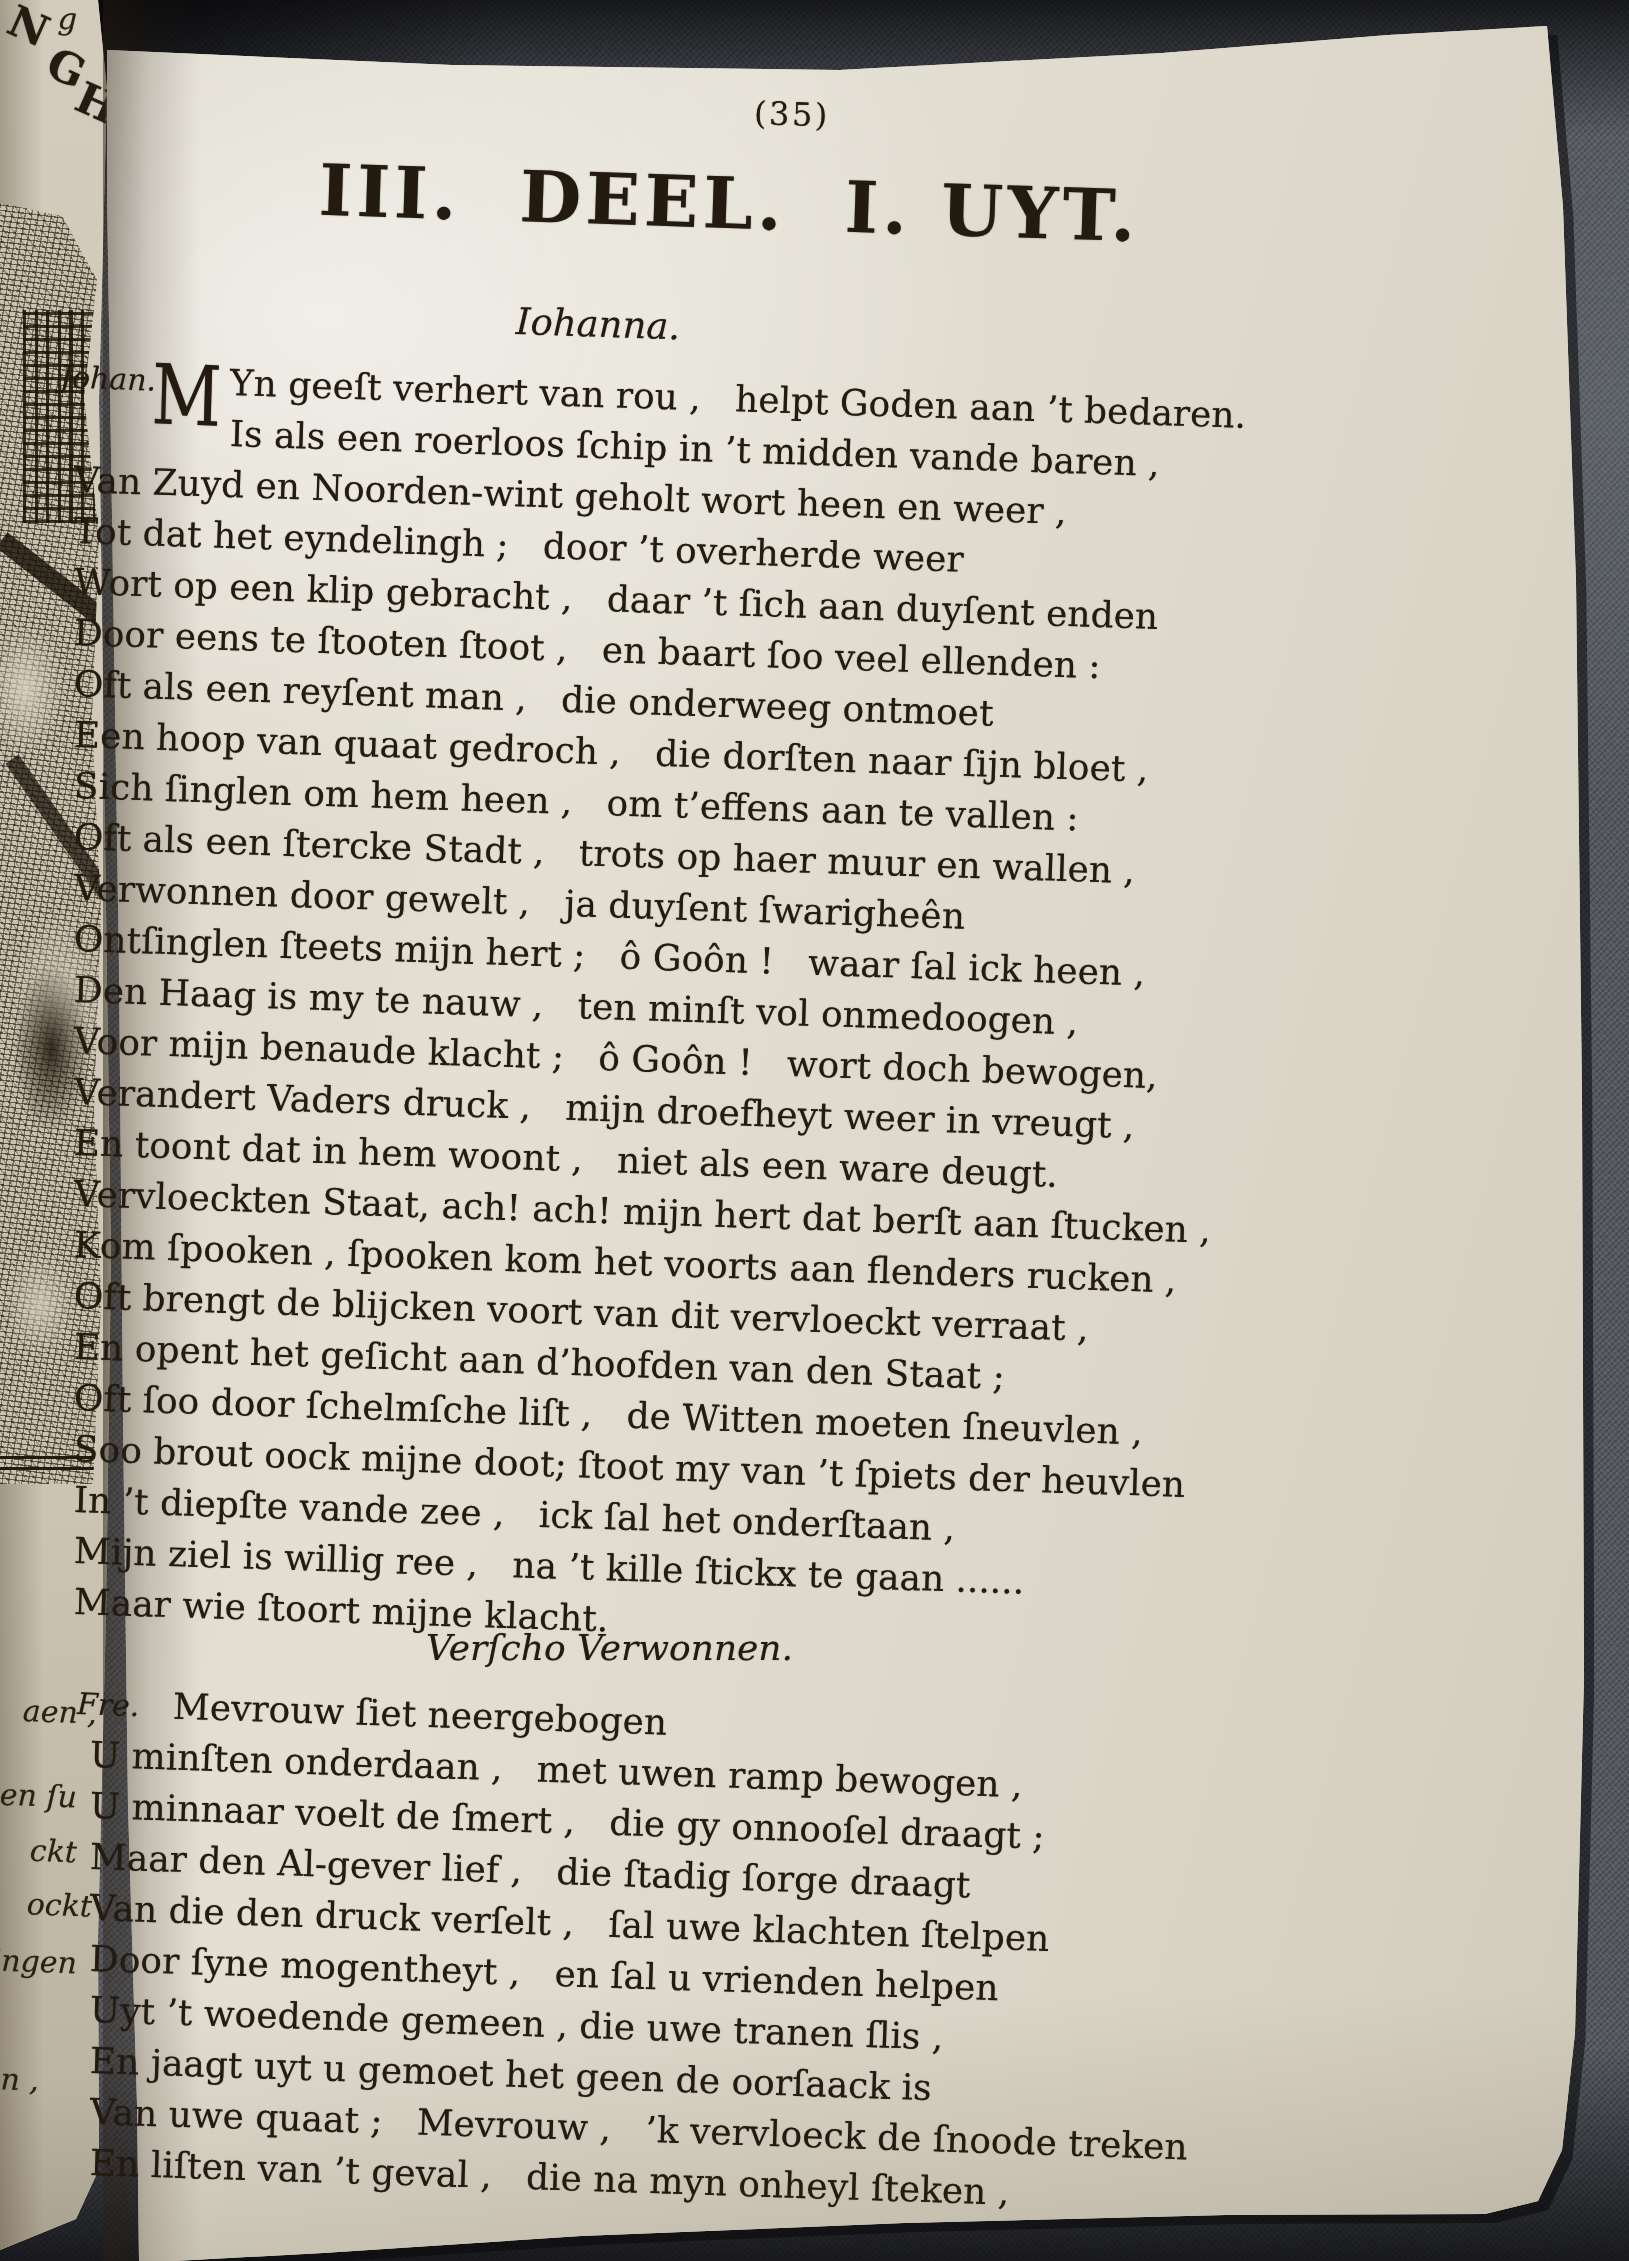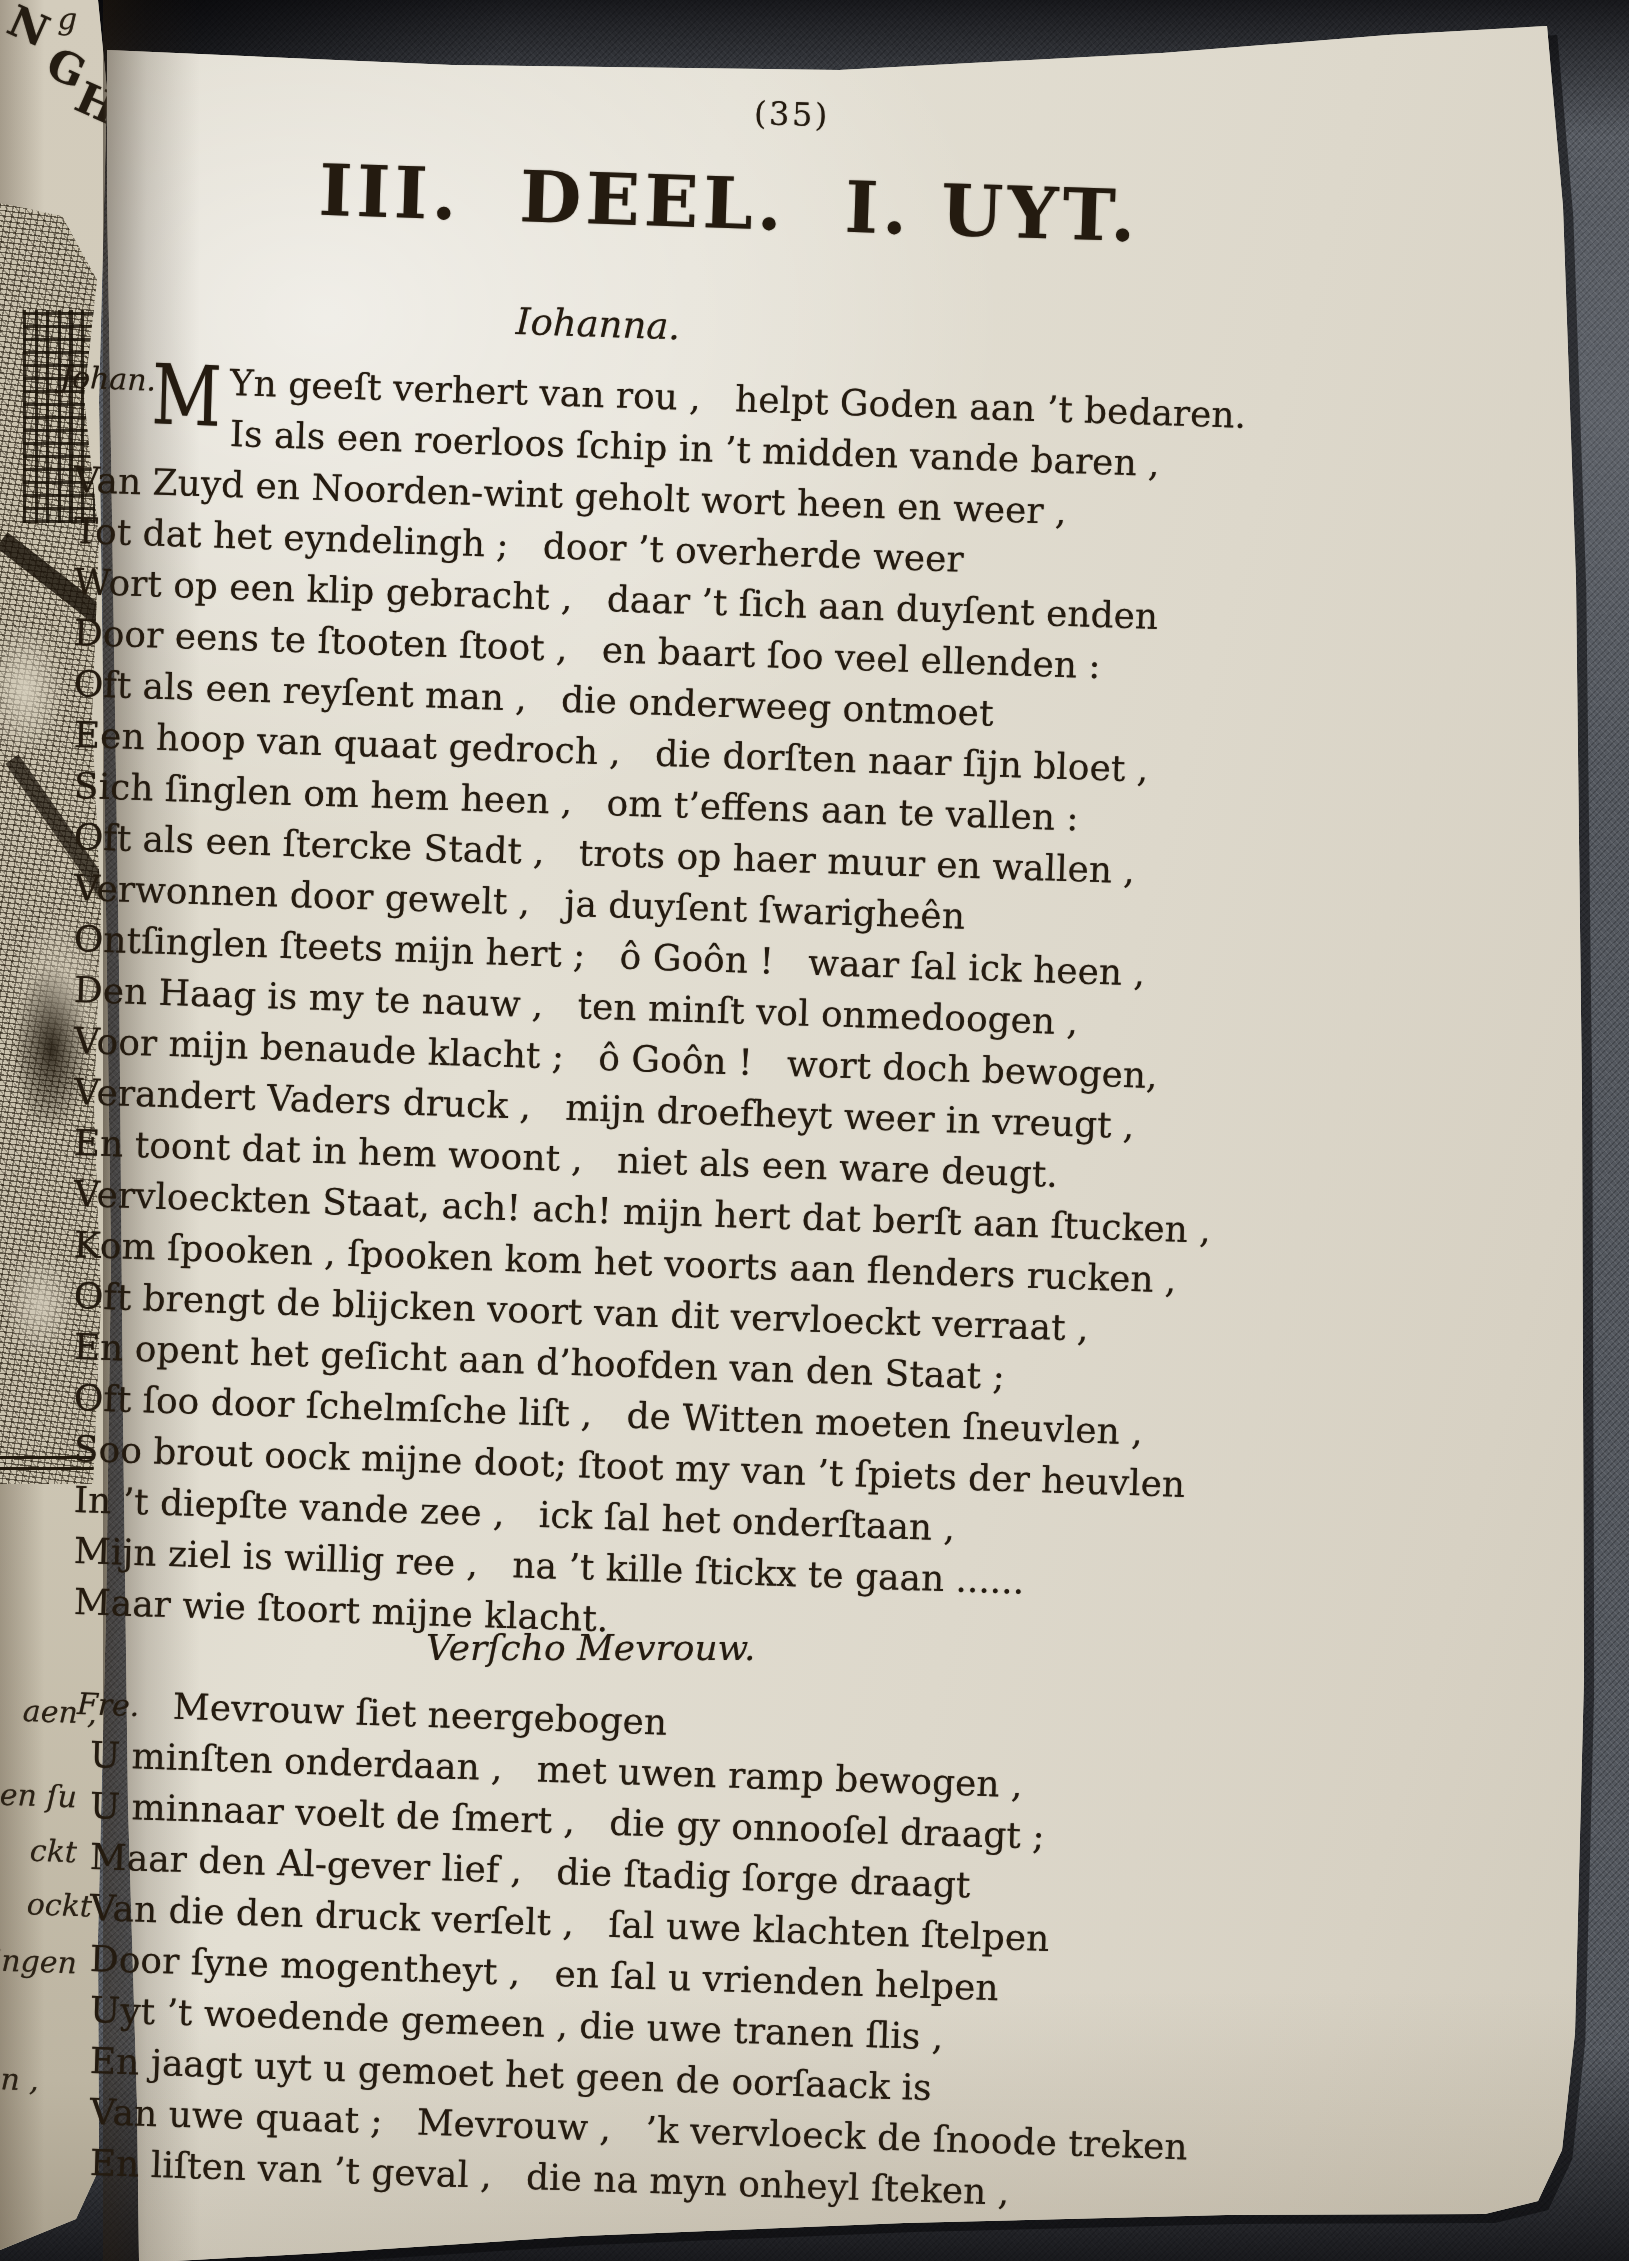--- a/index.html
+++ b/index.html
@@ -237,21 +237,21 @@
       <span class="line">Kom ſpooken , ſpooken kom het voorts aan flenders rucken ,</span>
       <span class="line">Oft brengt de blijcken voort van dit vervloeckt verraat ,</span>
       <span class="line">En opent het geſicht aan d’hoofden van den Staat ;</span>
       <span class="line">Oft ſoo door ſchelmſche liſt ,   de Witten moeten ſneuvlen ,</span>
       <span class="line">Soo brout oock mijne doot; ſtoot my van ’t ſpiets der heuvlen</span>
       <span class="line">In ’t diepſte vande zee ,   ick ſal het onderſtaan ,</span>
       <span class="line">Mijn ziel is willig ree ,   na ’t kille ſtickx te gaan ......</span>
       <span class="line">Maar wie ſtoort mijne klacht.</span>
     </div>
 
-    <div class="stage-direction">Verſcho Mevrouw.</div>
+    <div class="stage-direction">Verſcho Verwonnen.</div>
 
     <div class="speech speech-2">
       <span class="speaker-label speaker-2">Fre.</span>
       <span class="line first">Mevrouw ſiet neergebogen</span>
       <span class="line">U minſten onderdaan ,   met uwen ramp bewogen ,</span>
       <span class="line">U minnaar voelt de ſmert ,   die gy onnooſel draagt ;</span>
       <span class="line">Maar den Al-gever lief ,   die ſtadig ſorge draagt</span>
       <span class="line">Van die den druck verſelt ,   ſal uwe klachten ſtelpen</span>
       <span class="line">Door ſyne mogentheyt ,   en ſal u vrienden helpen</span>
       <span class="line">Uyt ’t woedende gemeen , die uwe tranen ſlis ,</span>

